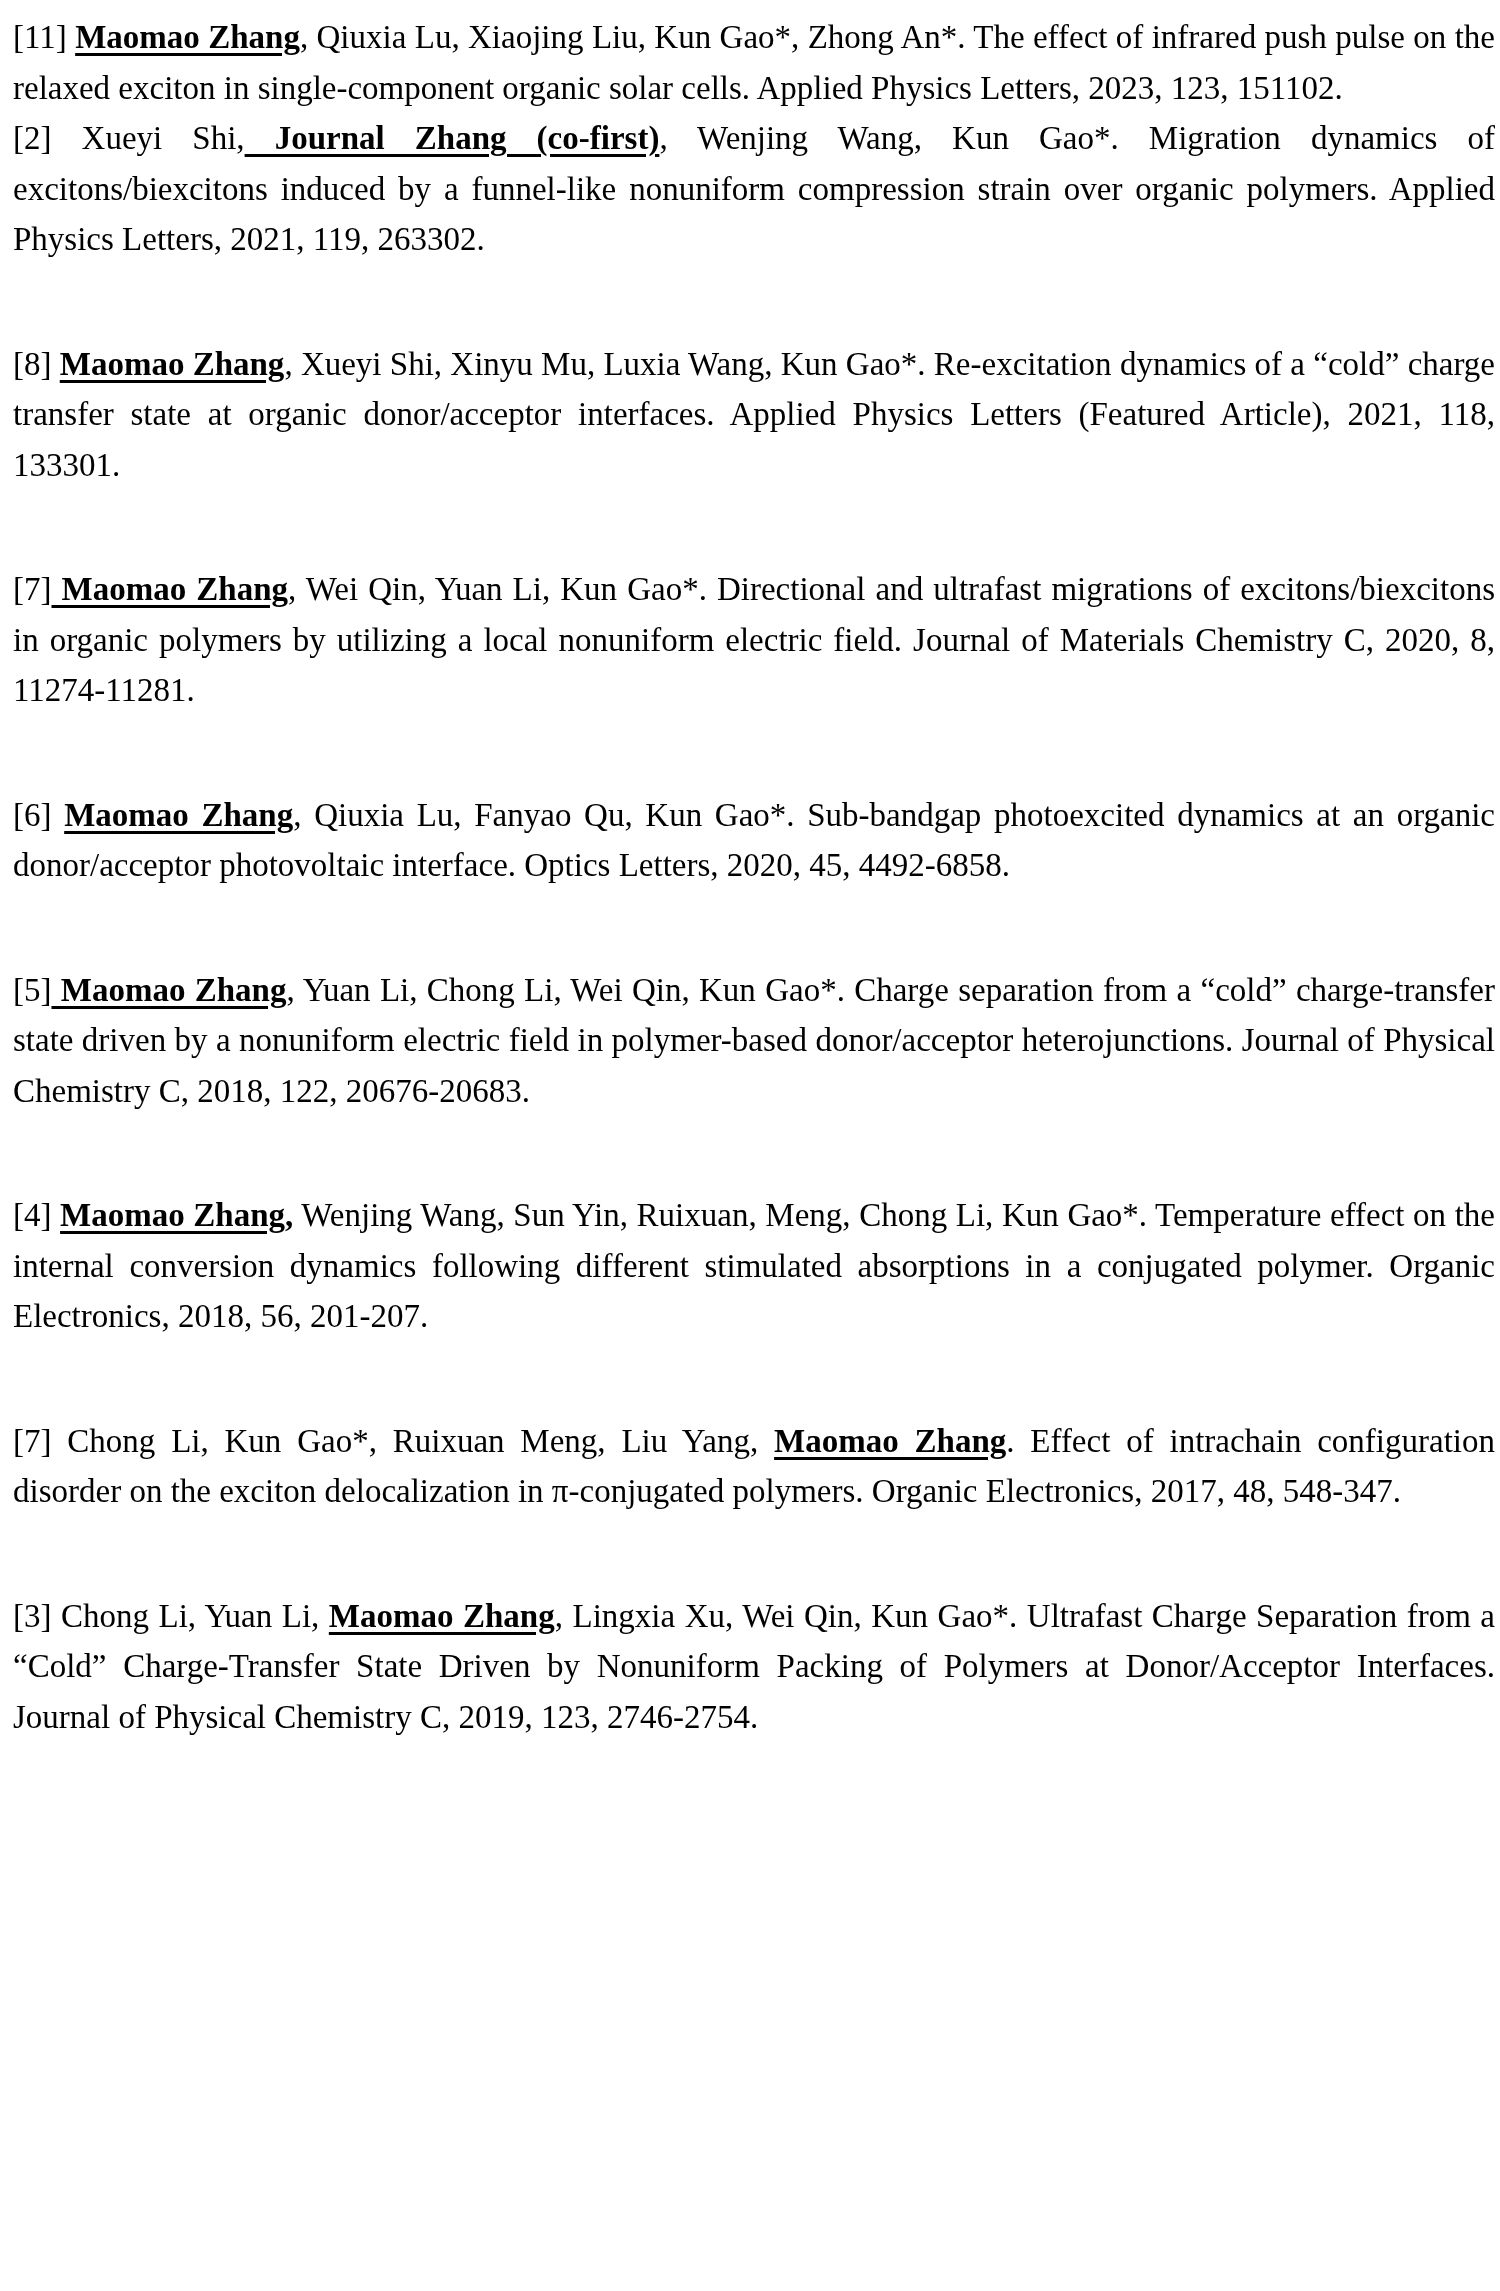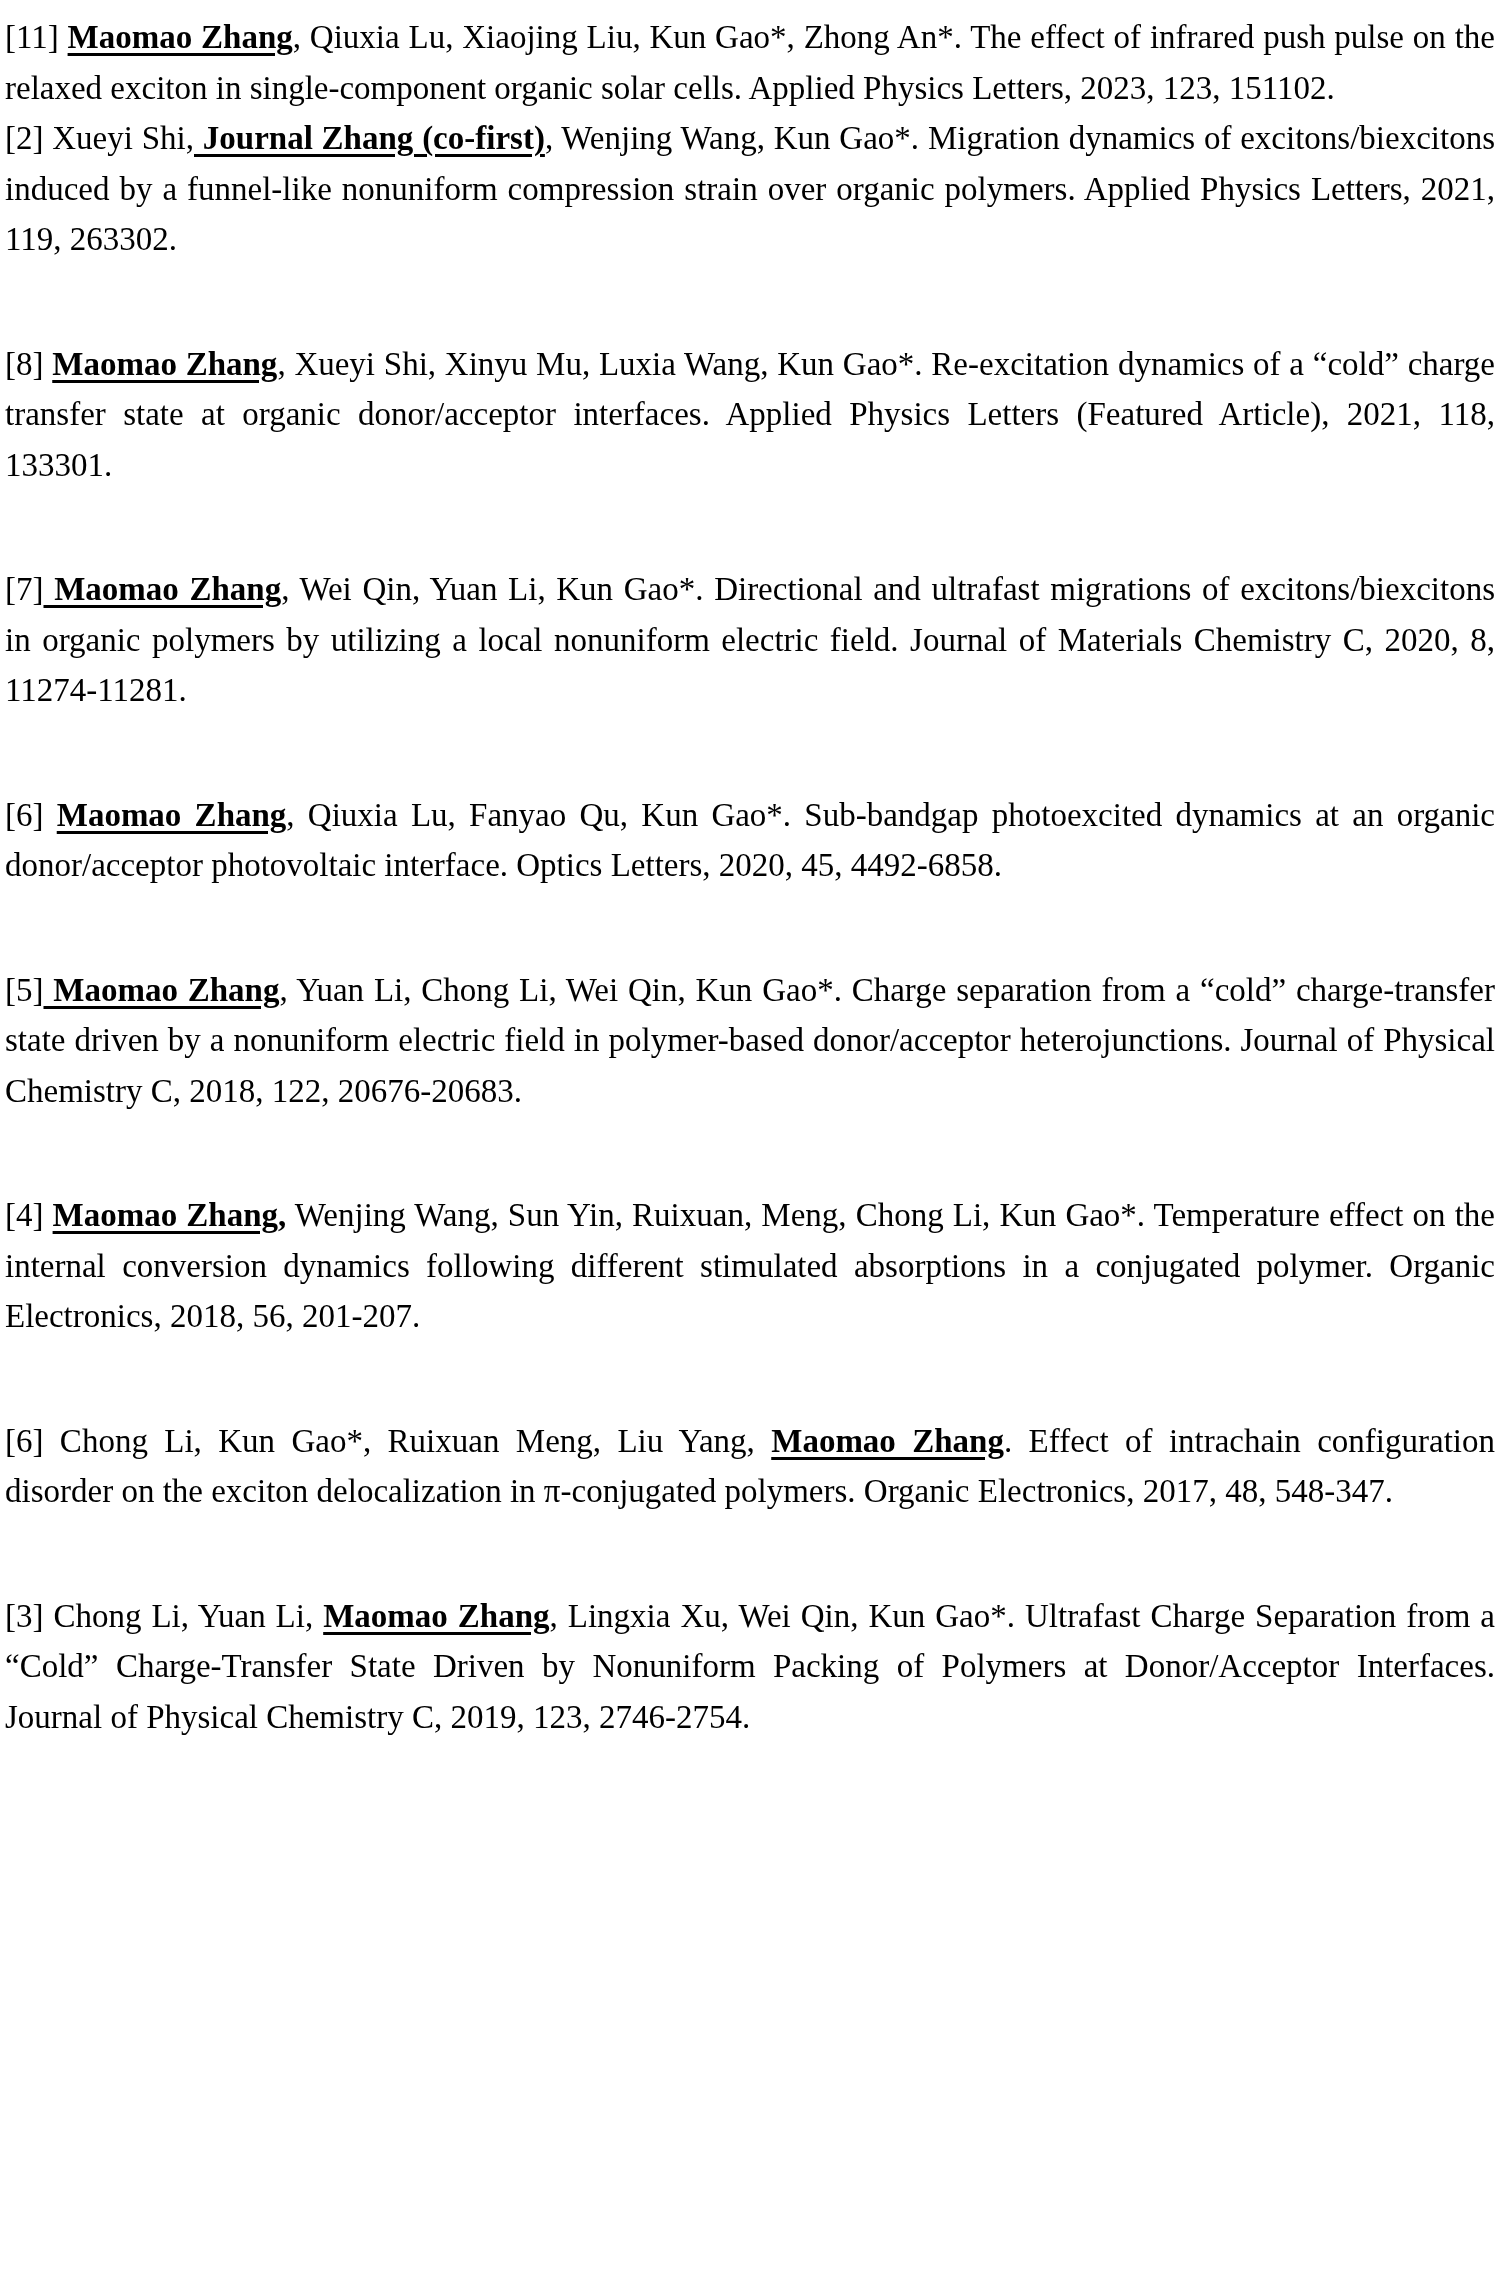--- a/index.html
+++ b/index.html
@@ -15,21 +15,21 @@
     padding: 12px 5px 0 5px;
     font-family: "Liberation Serif", "DejaVu Serif", serif;
     font-size: 33px;
     line-height: 50.5px;
     color: #000000;
   }
   .publication-list {
     width: 100%;
   }
   p.entry {
-    margin: 0 0 74px 0;
+    margin: 0 0 74px 8px;
     text-align: justify;
     text-justify: inter-word;
   }
   p.entry.tight {
     margin-bottom: 0;
   }
   p.entry:last-child {
     margin-bottom: 0;
   }
   .seg-plain {
@@ -49,15 +49,15 @@
 <body>
 
 <div class="publication-list">
     <p class="entry tight"><span class="seg-plain">[11] </span><span class="seg-name">Maomao Zhang</span><span class="seg-plain">, Qiuxia Lu, Xiaojing Liu, Kun Gao*, Zhong An*. The effect of infrared push pulse on the relaxed exciton in single-component organic solar cells. Applied Physics Letters, 2023, 123, 151102.</span></p>
     <p class="entry"><span class="seg-plain">[2] Xueyi Shi,</span><span class="seg-name"> Journal Zhang (co-first)</span><span class="seg-plain">, Wenjing Wang, Kun Gao*. Migration dynamics of excitons/biexcitons induced by a funnel-like nonuniform compression strain over organic polymers. Applied Physics Letters, 2021, 119, 263302.</span></p>
     <p class="entry"><span class="seg-plain">[8] </span><span class="seg-name">Maomao Zhang</span><span class="seg-plain">, Xueyi Shi, Xinyu Mu, Luxia Wang, Kun Gao*. Re-excitation dynamics of a “cold” charge transfer state at organic donor/acceptor interfaces. Applied Physics Letters (Featured Article), 2021, 118, 133301.</span></p>
     <p class="entry"><span class="seg-plain">[7]</span><span class="seg-name"> Maomao Zhang</span><span class="seg-plain">, Wei Qin, Yuan Li, Kun Gao*. Directional and ultrafast migrations of excitons/biexcitons in organic polymers by utilizing a local nonuniform electric field. Journal of Materials Chemistry C, 2020, 8, 11274-11281.</span></p>
     <p class="entry"><span class="seg-plain">[6] </span><span class="seg-name">Maomao Zhang</span><span class="seg-plain">, Qiuxia Lu, Fanyao Qu, Kun Gao*. Sub-bandgap photoexcited dynamics at an organic donor/acceptor photovoltaic interface. Optics Letters, 2020, 45, 4492-6858.</span></p>
     <p class="entry"><span class="seg-plain">[5]</span><span class="seg-name"> Maomao Zhang</span><span class="seg-plain">, Yuan Li, Chong Li, Wei Qin, Kun Gao*. Charge separation from a “cold” charge-transfer state driven by a nonuniform electric field in polymer-based donor/acceptor heterojunctions. Journal of Physical Chemistry C, 2018, 122, 20676-20683.</span></p>
     <p class="entry"><span class="seg-plain">[4] </span><span class="seg-name">Maomao Zhang</span><span class="seg-bold">,</span><span class="seg-plain"> Wenjing Wang, Sun Yin, Ruixuan, Meng, Chong Li, Kun Gao*. Temperature effect on the internal conversion dynamics following different stimulated absorptions in a conjugated polymer. Organic Electronics, 2018, 56, 201-207.</span></p>
-    <p class="entry"><span class="seg-plain">[6] Chong Li, Kun Gao*, Ruixuan Meng, Liu Yang, </span><span class="seg-name">Maomao Zhang</span><span class="seg-plain">. Effect of intrachain configuration disorder on the exciton delocalization in π-conjugated polymers. Organic Electronics, 2017, 48, 548-347.</span></p>
+    <p class="entry"><span class="seg-plain">[7] Chong Li, Kun Gao*, Ruixuan Meng, Liu Yang, </span><span class="seg-name">Maomao Zhang</span><span class="seg-plain">. Effect of intrachain configuration disorder on the exciton delocalization in π-conjugated polymers. Organic Electronics, 2017, 48, 548-347.</span></p>
     <p class="entry"><span class="seg-plain">[3] Chong Li, Yuan Li, </span><span class="seg-name">Maomao Zhang</span><span class="seg-plain">, Lingxia Xu, Wei Qin, Kun Gao*. Ultrafast Charge Separation from a “Cold” Charge-Transfer State Driven by Nonuniform Packing of Polymers at Donor/Acceptor Interfaces. Journal of Physical Chemistry C, 2019, 123, 2746-2754.</span></p>
   </div>
 
 </body></html>

